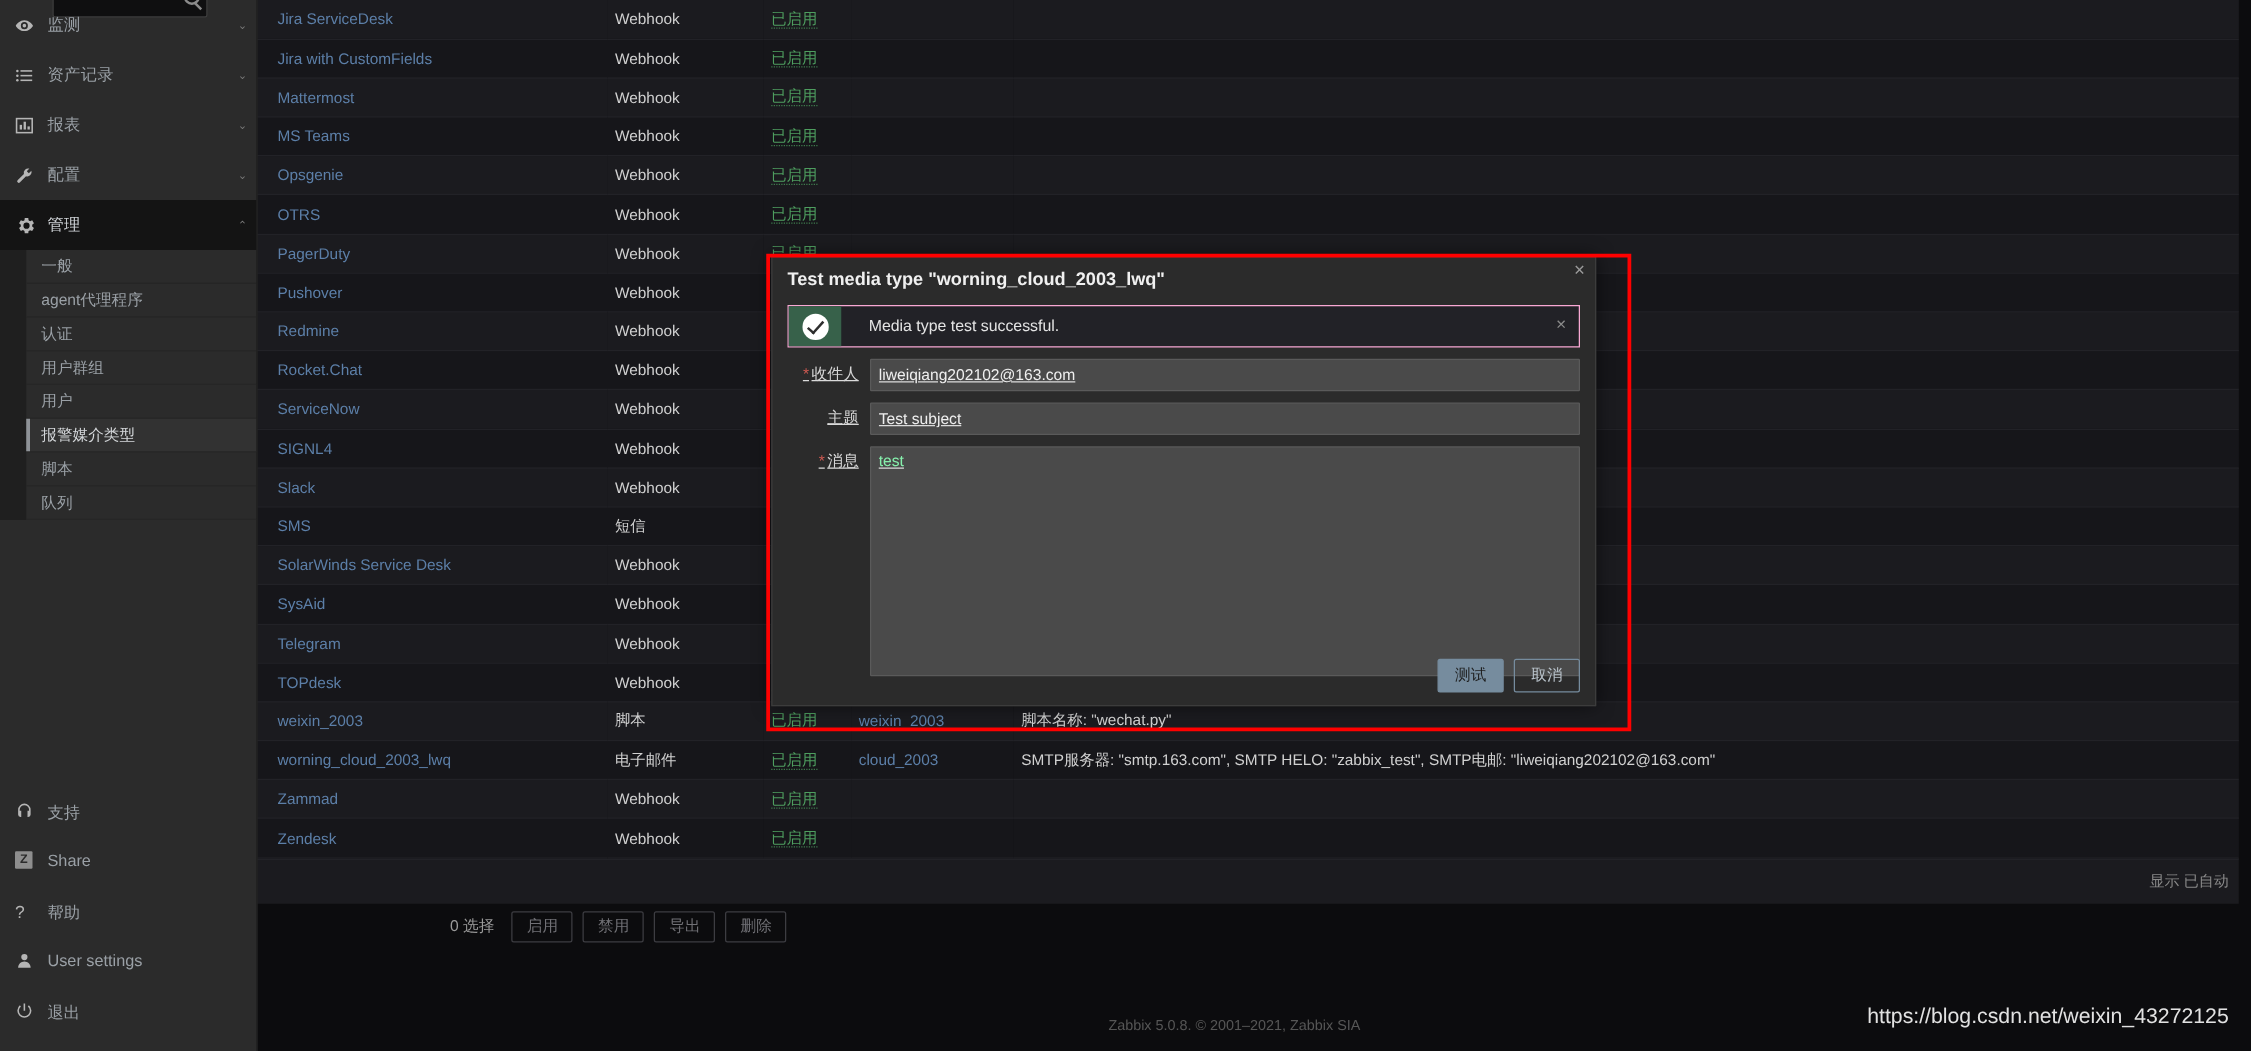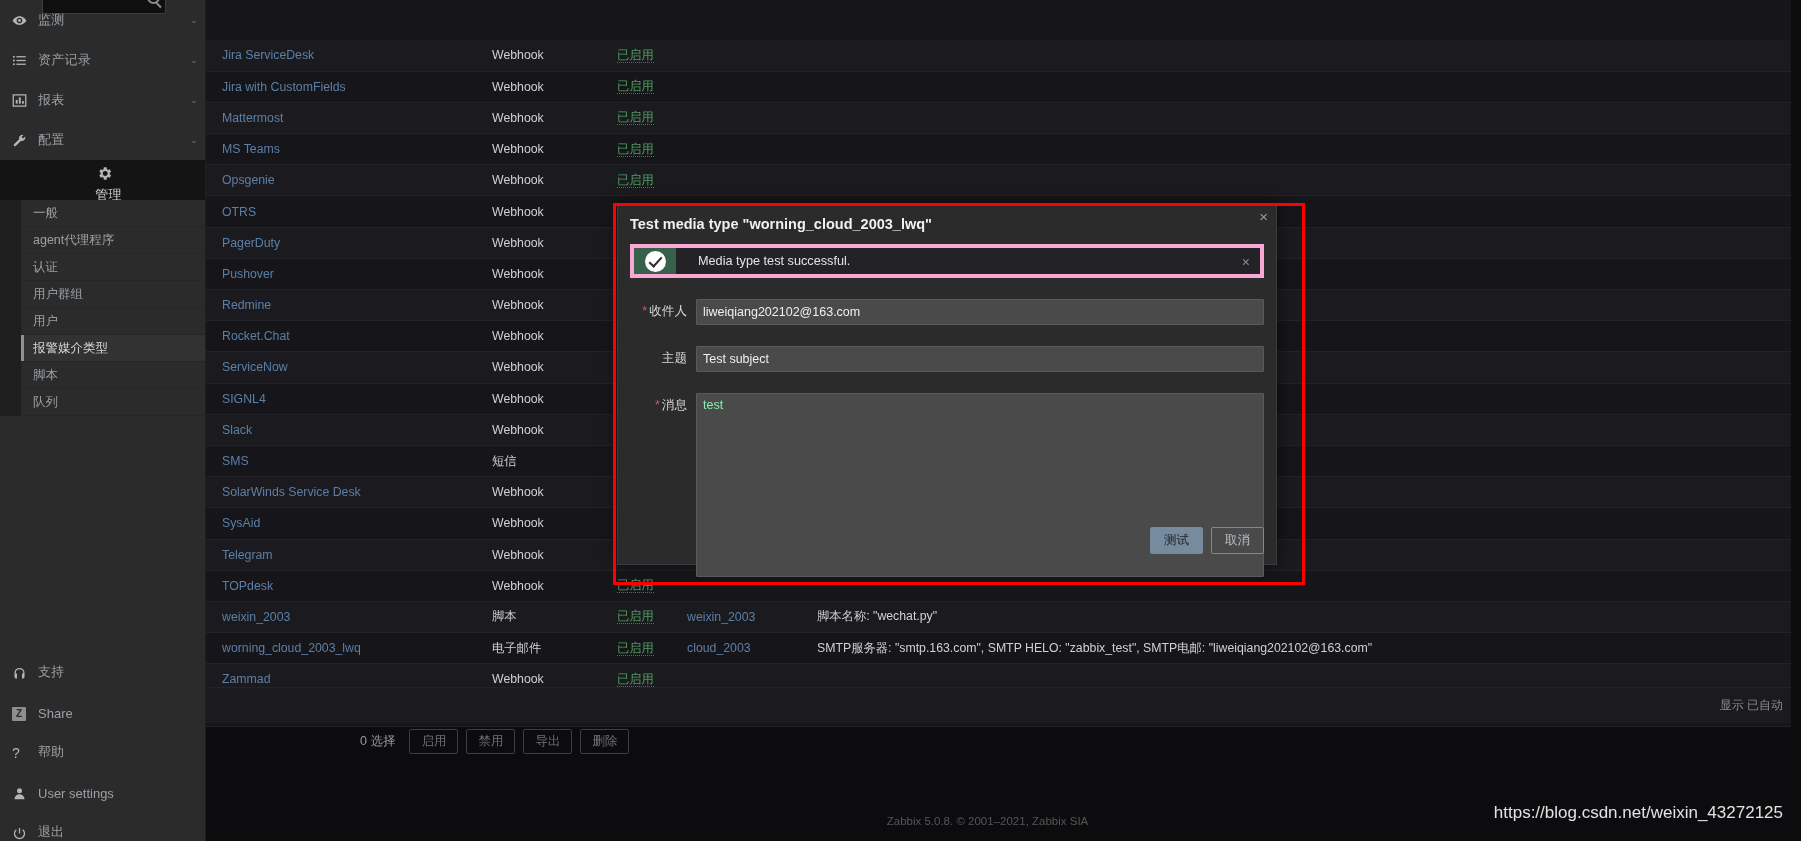--- a/index.html
+++ b/index.html
@@ -66,21 +66,20 @@
     font-size: 13px;
     color: #9aa0a6;
     letter-spacing: .3px;
   }
   .nav-item .nav-chev {
     width: 22px; text-align: center;
     font-size: 9px; color: #7a7a7a;
   }
   .nav-item.active {
     background: #141414;
-    flex-direction: column;
   }
   .nav-item.active .nav-label { color: #cfd3d7; }
 
   #submenu {
     background: #1f1f1f;
     padding-left: 21px;
   }
   .sub-item {
     position: relative;
     display: flex; align-items: center;
@@ -98,21 +97,21 @@
   }
   .sub-item.selected::before {
     content: ""; position: absolute; left: 0; top: 0;
     width: 3px; height: 100%; background: #8e9297;
   }
 
   #sidebar-bottom {
     position: absolute; left: 0; bottom: 0; width: 174px;
   }
   .bot-item {
-    display: flex; align-items: flex-end;
+    display: flex; align-items: flex-start;
     height: 40px; padding-left: 12px;
     color: #8e9297; cursor: pointer;
   }
   .bot-item .bot-ico {
     width: 26px; flex: 0 0 26px;
     display: flex; align-items: center;
     color: #b5b5b5; font-size: 14px;
   }
   .bot-item .bot-label { font-size: 13px; color: #9aa0a6; }
   .z-badge {
@@ -128,21 +127,21 @@
   #content {
     position: absolute; left: 174px; top: 0;
     width: 1627px; height: 841px;
     background: #0c0c0e;
   }
   #table-area {
     position: absolute; left: 10px; top: 0;
     width: 1607px;
     background: #16161a;
   }
-  table.mt { width: 100%; border-collapse: collapse; margin-top: 40px; }
+  table.mt { width: 100%; border-collapse: collapse; }
   table.mt tr { height: 31.2px; }
   table.mt tr.odd  { background: #1b1b1f; }
   table.mt tr.even { background: #16161a; }
   table.mt td {
     border-bottom: 1px solid #222227;
     padding: 0 6px;
     vertical-align: middle;
     font-size: 12.3px;
     color: #d1d1d1;
   }
@@ -235,21 +234,21 @@
     font-size: 14.5px; font-weight: bold; color: #f0f0f0;
   }
   #modal-close {
     position: absolute; right: 8px; top: 2px;
     color: #9b9b9b; font-size: 15px;
     cursor: pointer;
   }
   #msg-success {
     margin: 2px 12px 0 12px;
     height: 34px;
-    border: 4px solid #f9a8d4;
+    border: 1px solid #f9a8d4;
     background: #222227;
     display: flex; align-items: center;
     position: relative;
   }
   #msg-icon-box {
     width: 42px; height: 100%;
     background: #37614a;
     display: flex; align-items: center; justify-content: center;
   }
   .check-circle {
@@ -270,22 +269,23 @@
   #msg-text {
     padding-left: 22px; color: #e4e4e4; font-size: 12.7px;
   }
   #msg-close {
     position: absolute; right: 10px; top: 6px;
     color: #8c8c8c; font-size: 14px; cursor: pointer;
   }
 
   .form-row {
     display: flex; align-items: flex-start;
-    margin: 12px 12px;
+    margin: 0 12px;
     padding-top: 9px;
+    text-decoration: underline;
   }
   .form-label {
     width: 66px;
     text-align: right;
     padding-right: 9px;
     padding-top: 4px;
     font-size: 12.6px;
     color: #d6d6d6;
     flex: 0 0 66px;
   }

